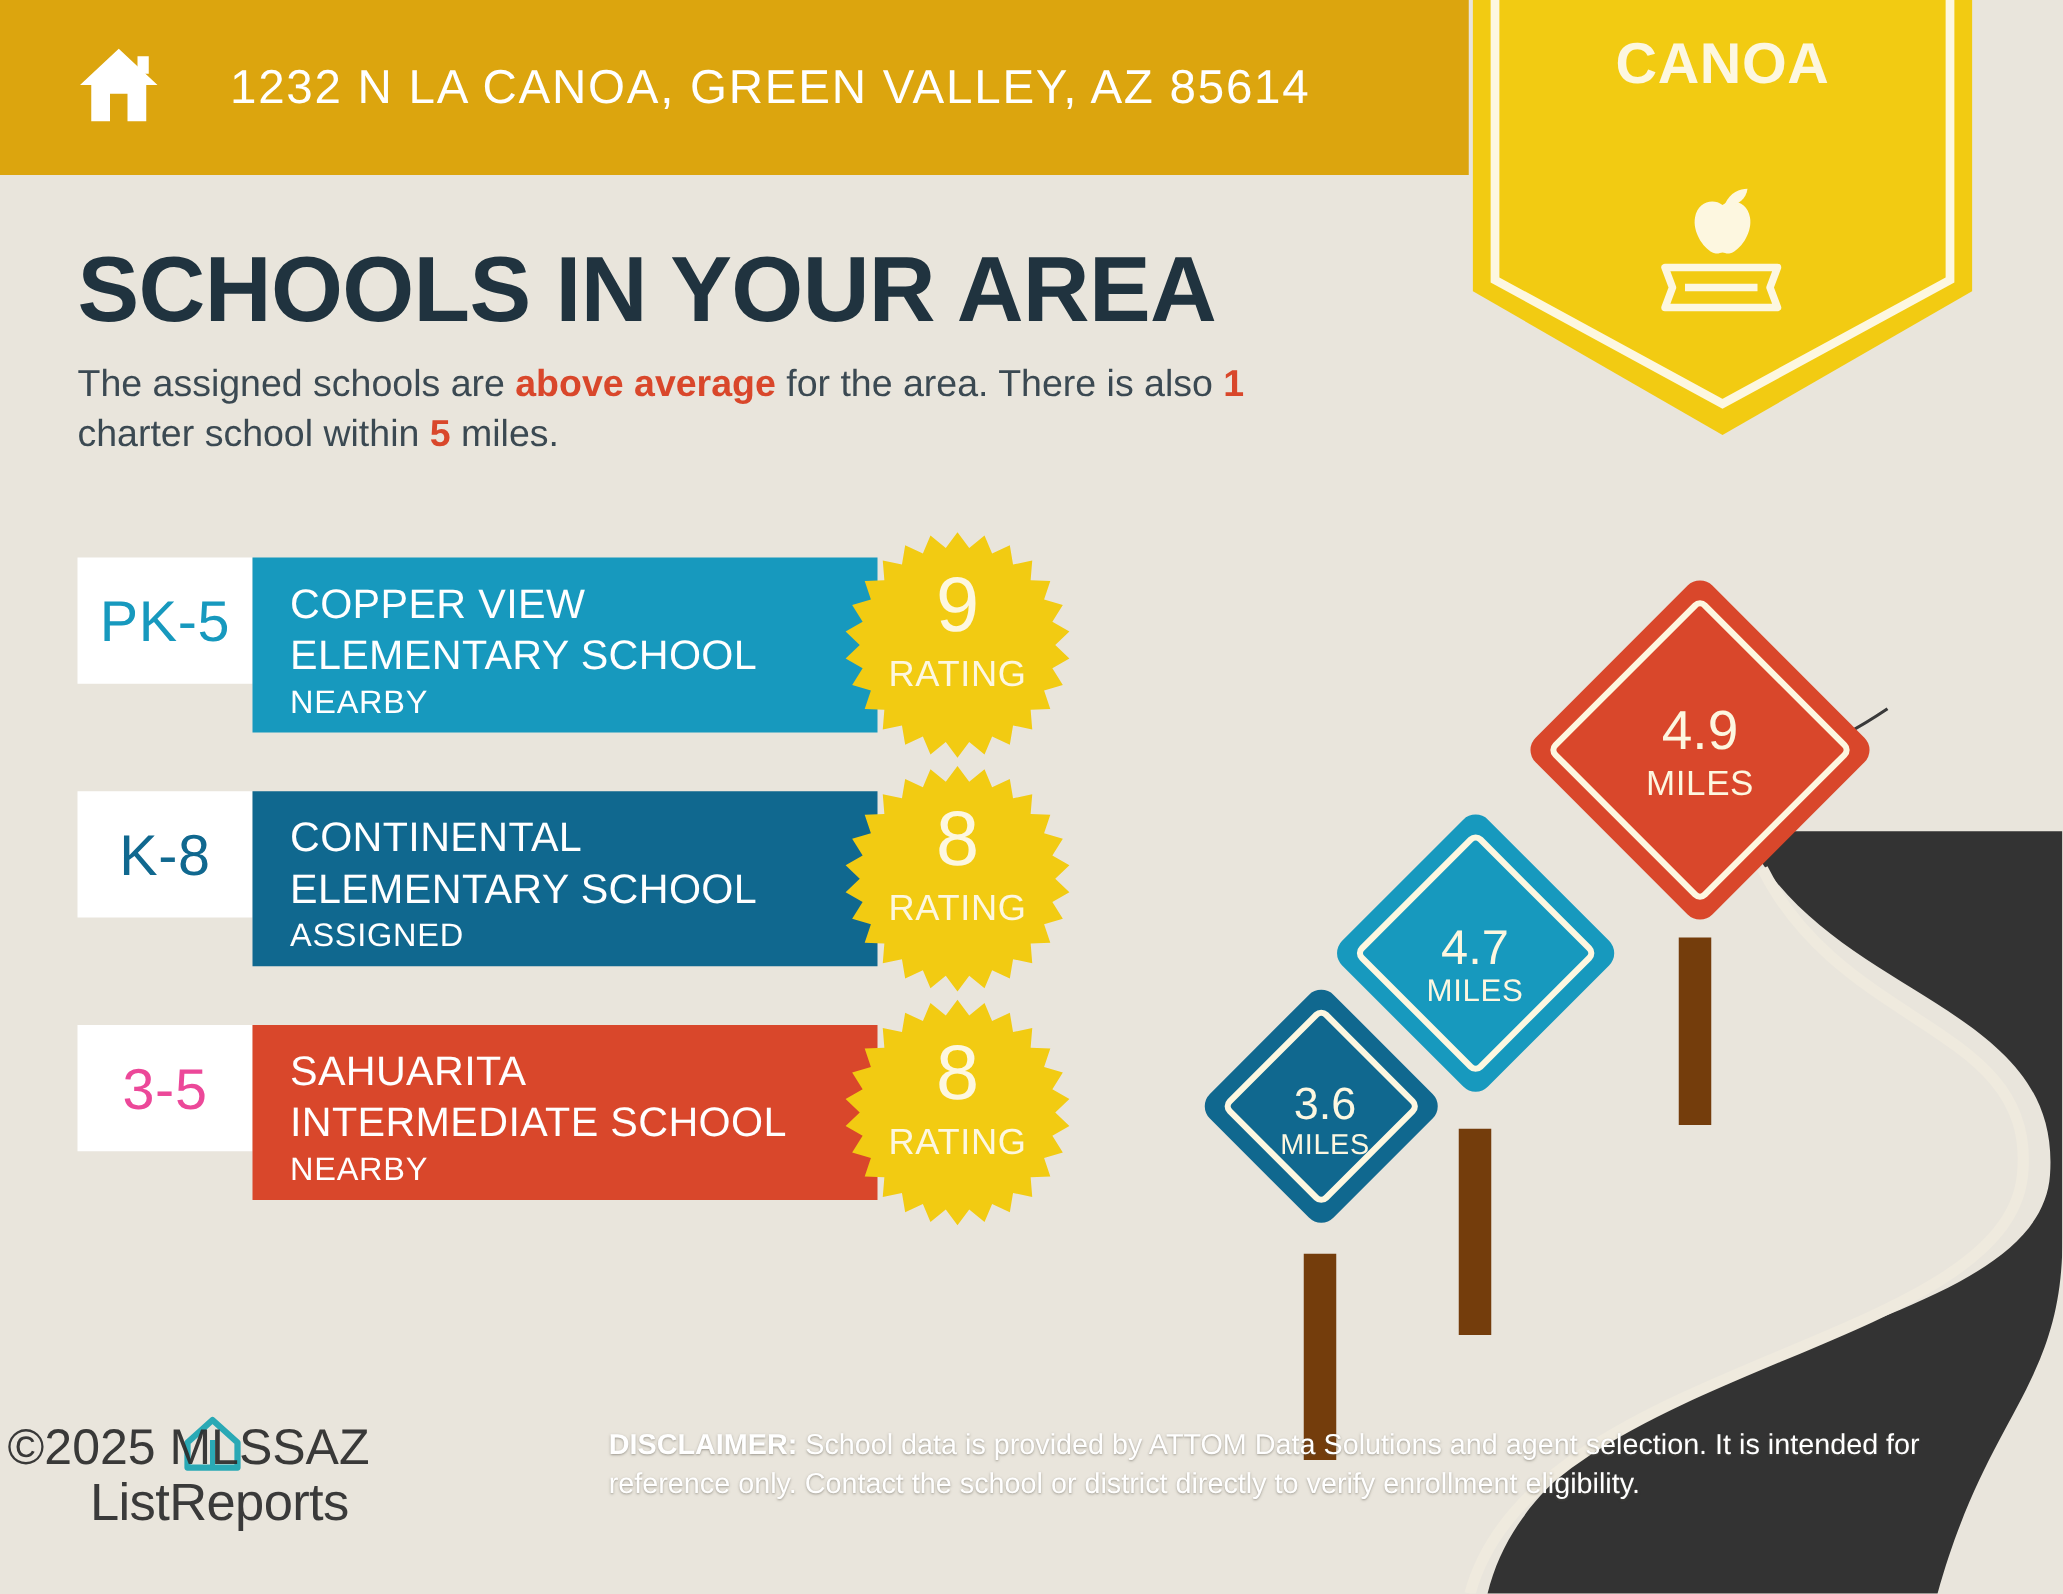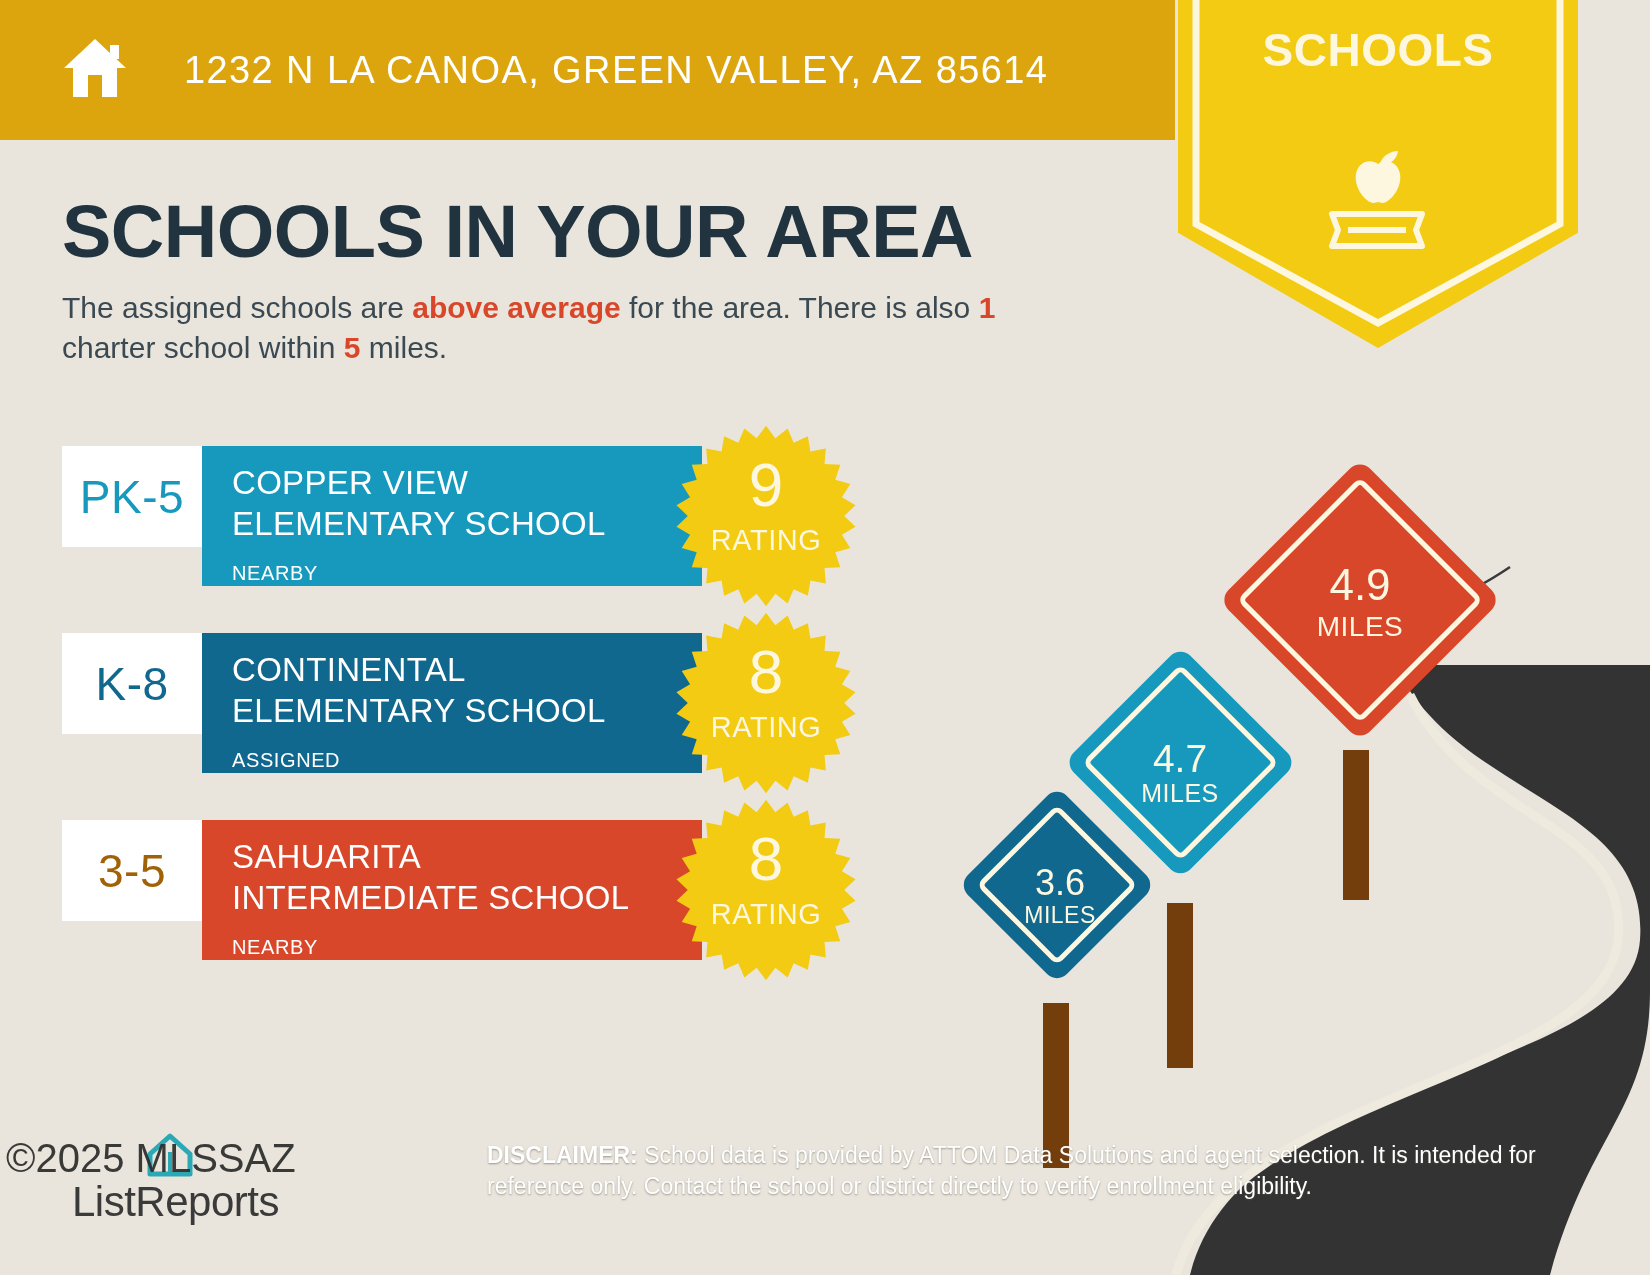--- a/index.html
+++ b/index.html
@@ -62,22 +62,22 @@
   .grade-text{font-size:46px;font-weight:400;letter-spacing:0.5px;}
   .school-bar{
     position:absolute;left:140px;top:0;height:140px;width:500px;
     padding:16px 0 12px 30px;box-sizing:border-box;
   }
   .school-name{
     color:#ffffff;font-size:33px;line-height:41px;font-weight:400;
     letter-spacing:0.3px;white-space:nowrap;
   }
   .school-status{
-    color:#ffffff;font-size:20px;line-height:30px;font-weight:400;
-    letter-spacing:0.6px;margin-top:14px;
+    color:#ffffff;font-size:26px;line-height:30px;font-weight:400;
+    letter-spacing:0.6px;margin-top:2px;
   }
   .rating-burst{
     position:absolute;left:612px;top:-22px;width:184px;height:184px;
   }
   .burst-svg{position:absolute;inset:0;}
   .rating-num{
     position:absolute;left:0;right:0;top:30px;text-align:center;
     color:#fdf7e0;font-size:62px;line-height:62px;font-weight:400;
   }
   .rating-label{
@@ -134,21 +134,21 @@
   </span>
   <span class="header-address">1232 N LA CANOA, GREEN VALLEY, AZ 85614</span>
 </div>
 
 <div class="report-badge">
   <div class="badge-shape"></div>
   <svg class="badge-line-svg" viewBox="0 0 400 360">
     <polyline points="18,-10 18,236 200,335 382,236 382,-10" fill="none" stroke="#fdf7e0" stroke-width="7"></polyline>
   </svg>
   <div class="badge-text">
-    <span class="l2">SCHOOLS</span>
+    <span class="l2">CANOA</span>
   </div>
   <div class="badge-icons">
     <svg width="120" height="118" viewBox="0 0 120 118">
       <g>
         <path d="M60 26 C52 20 40 24 38 36 C36 47 44 60 52 64 C56 66 58 64 60 64 C62 64 64 66 68 64 C76 60 84 47 82 36 C80 24 68 20 60 26 Z" fill="#fdf7e0"></path>
         <path d="M62 25 C66 16 74 13 80 13 C79 21 73 26 64 27 Z" fill="#fdf7e0"></path>
       </g>
       <g fill="none" stroke="#fdf7e0" stroke-width="6" stroke-linejoin="round">
         <path d="M14 76 L104 76 L98 92 L104 108 L14 108 L20 92 Z"></path>
         <path d="M30 92 L88 92"></path>
@@ -195,21 +195,21 @@
       <svg class="burst-svg" viewBox="0 0 200 200">
         <polygon id="burst1" fill="#f2cb12" points="100.0,2.0 110.2,15.6 123.5,4.8 130.1,20.5 145.5,13.2 148.3,30.0 165.0,26.6 163.6,43.6 180.7,44.3 175.3,60.5 191.6,65.2 182.5,79.7 197.3,88.2 185.0,100.0 197.3,111.8 182.5,120.3 191.6,134.8 175.3,139.5 180.7,155.7 163.6,156.4 165.0,173.4 148.3,170.0 145.5,186.8 130.1,179.5 123.5,195.2 110.2,184.4 100.0,198.0 89.8,184.4 76.5,195.2 69.9,179.5 54.5,186.8 51.7,170.0 35.0,173.4 36.4,156.4 19.3,155.7 24.7,139.5 8.4,134.8 17.5,120.3 2.7,111.8 15.0,100.0 2.7,88.2 17.5,79.7 8.4,65.2 24.7,60.5 19.3,44.3 36.4,43.6 35.0,26.6 51.7,30.0 54.5,13.2 69.9,20.5 76.5,4.8 89.8,15.6"></polygon>
       </svg>
       <div class="rating-num">8</div>
       <div class="rating-label">RATING</div>
     </div>
   </div>
 
   <div class="school-row">
     <div class="grade-box">
-      <span class="grade-text" id="g2" style="color: #a16207;">3-5</span>
+      <span class="grade-text" id="g2" style="color: #ec4899;">3-5</span>
     </div>
     <div class="school-bar" id="bar2" style="background: rgb(217, 71, 43);">
       <div class="school-name">SAHUARITA</div>
       <div class="school-name">INTERMEDIATE SCHOOL</div>
       <div class="school-status">NEARBY</div>
     </div>
     <div class="rating-burst">
       <svg class="burst-svg" viewBox="0 0 200 200">
         <polygon id="burst2" fill="#f2cb12" points="100.0,2.0 110.2,15.6 123.5,4.8 130.1,20.5 145.5,13.2 148.3,30.0 165.0,26.6 163.6,43.6 180.7,44.3 175.3,60.5 191.6,65.2 182.5,79.7 197.3,88.2 185.0,100.0 197.3,111.8 182.5,120.3 191.6,134.8 175.3,139.5 180.7,155.7 163.6,156.4 165.0,173.4 148.3,170.0 145.5,186.8 130.1,179.5 123.5,195.2 110.2,184.4 100.0,198.0 89.8,184.4 76.5,195.2 69.9,179.5 54.5,186.8 51.7,170.0 35.0,173.4 36.4,156.4 19.3,155.7 24.7,139.5 8.4,134.8 17.5,120.3 2.7,111.8 15.0,100.0 2.7,88.2 17.5,79.7 8.4,65.2 24.7,60.5 19.3,44.3 36.4,43.6 35.0,26.6 51.7,30.0 54.5,13.2 69.9,20.5 76.5,4.8 89.8,15.6"></polygon>
       </svg>

